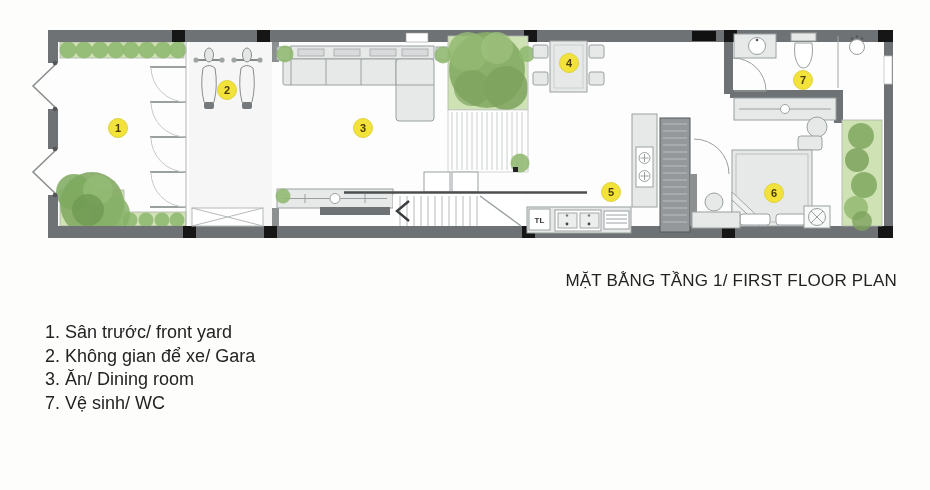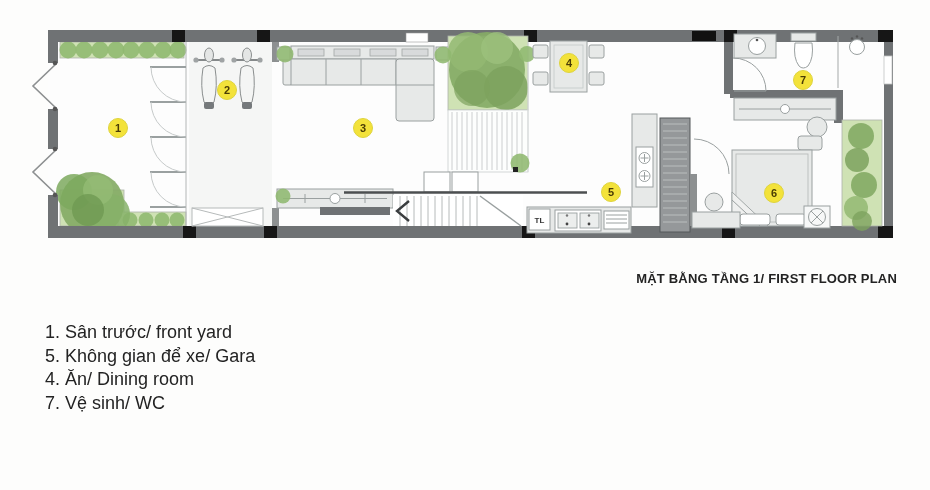--- a/index.html
+++ b/index.html
@@ -17,21 +17,21 @@
   .furn{fill:var(--furn-fill);stroke:var(--furn-stroke);stroke-width:1}
   .furnw{fill:#ffffff;stroke:var(--furn-stroke);stroke-width:1}
   .ln{stroke:var(--furn-stroke);fill:none;stroke-width:1}
   .lnl{stroke:#c6caca;fill:none;stroke-width:1}
   .glight{fill:var(--green-light);stroke:#adb2ab;stroke-width:.8}
   .bush{fill:var(--green-mid);opacity:.88}
   .tree{fill:var(--green-dark);opacity:.92}
   .badge{fill:var(--badge);stroke:#ded43e;stroke-width:1}
   .badgetxt{fill:var(--badge-text);font:700 11px "Liberation Sans",sans-serif;text-anchor:middle}
   .tltxt{fill:#333;font:700 8px "Liberation Sans",sans-serif;text-anchor:middle}
-  .title{position:absolute;top:271px;right:33px;font-size:13px;font-weight:700;
+  .title{position:absolute;top:271px;right:33px;font-size:17px;font-weight:400;
          color:var(--text);letter-spacing:.2px;white-space:nowrap}
   .legend{position:absolute;left:45px;top:321px;color:var(--text);
           font-size:18px;line-height:23.7px}
 </style>
 </head>
 <body>
 
 <div class="page">
 
 <svg class="plan-svg" width="930" height="250" viewBox="0 0 930 250">
@@ -375,18 +375,18 @@
   <g>
     <circle class="badge" cx="803" cy="80" r="9.5"></circle>
     <text class="badgetxt" x="803" y="84">7</text>
   </g>
 </svg>
 
 <div class="title">MẶT BẰNG TẦNG 1/ FIRST FLOOR PLAN</div>
 
 <div class="legend">
   <div class="legend-item">1.  Sân trước/ front yard</div>
-  <div class="legend-item">5.  Không gian để xe/ Gara</div>
-  <div class="legend-item">4.  Ăn/ Dining room</div>
+  <div class="legend-item">2.  Không gian để xe/ Gara</div>
+  <div class="legend-item">3.  Ăn/ Dining room</div>
   <div class="legend-item">7.  Vệ sinh/ WC</div>
 </div>
 
 </div>
 
 </body></html>

